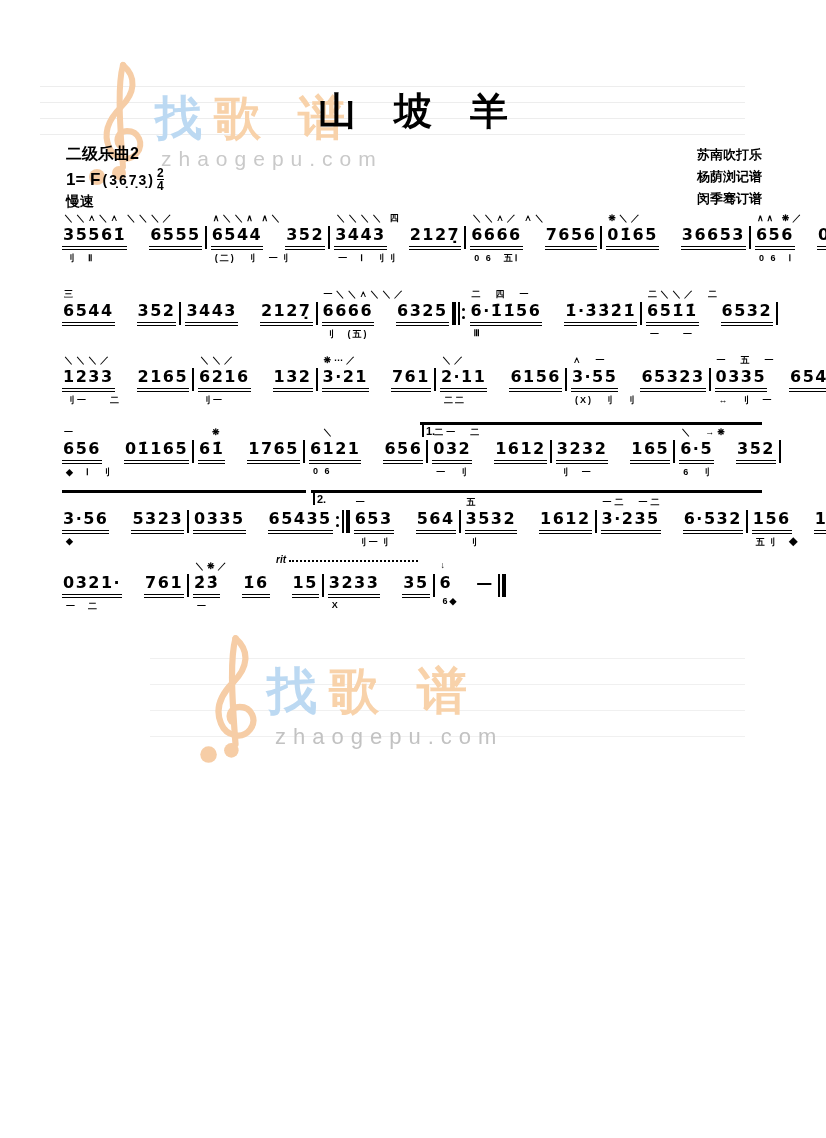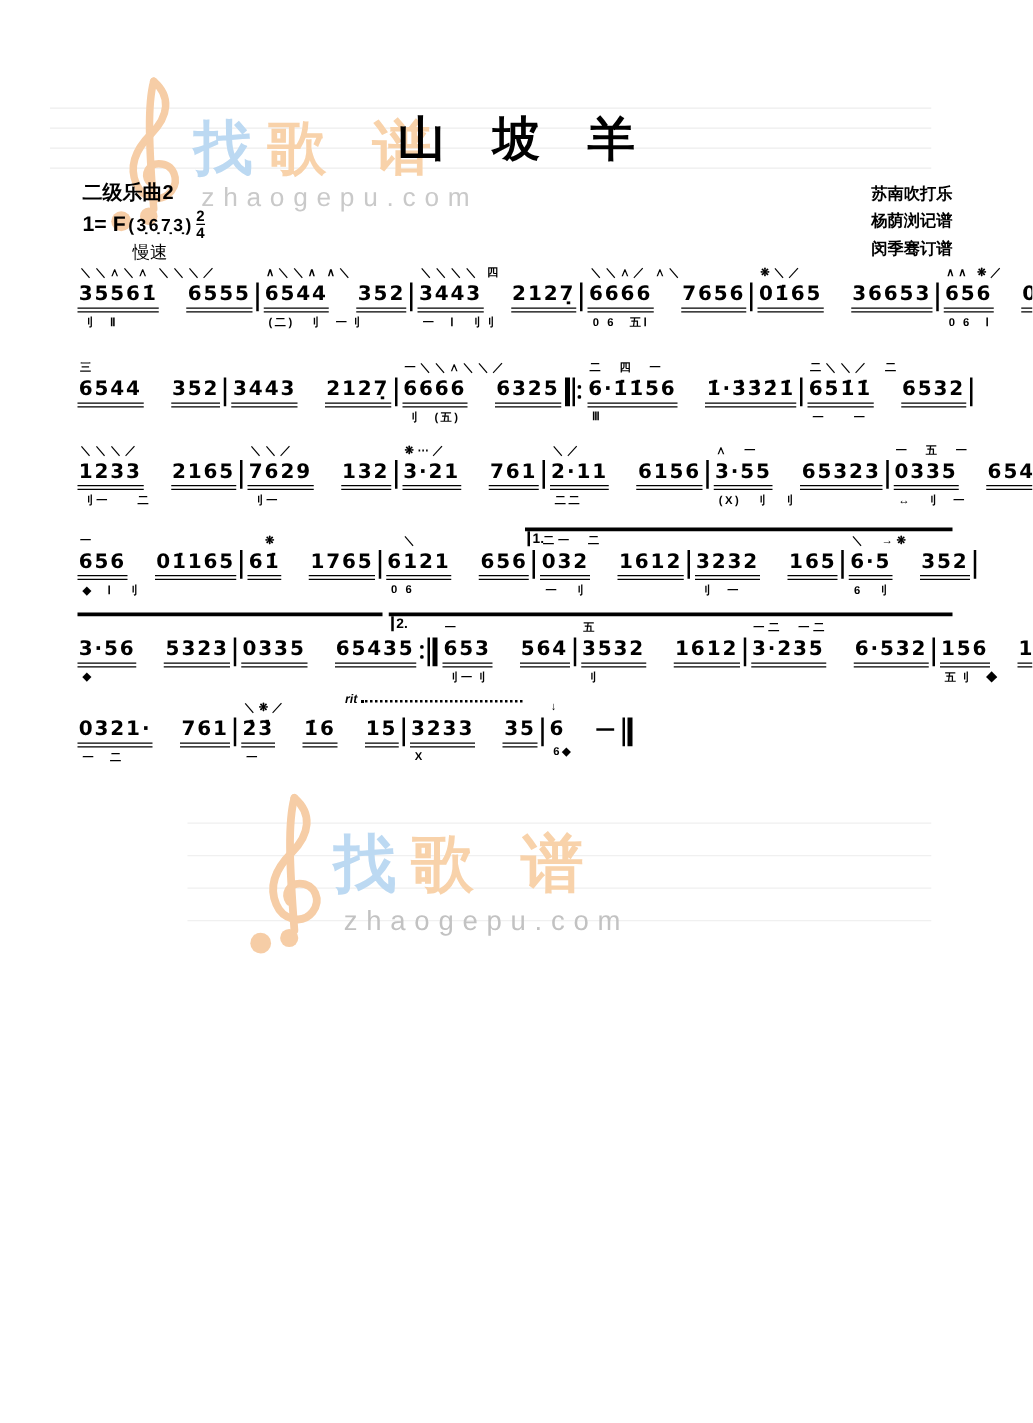--- a/index.html
+++ b/index.html
@@ -18,21 +18,21 @@
   .site-url{position:absolute;left:38px;top:92px;font-size:31px;z-index:2;letter-spacing:0.5px;}
   .score-title{position:absolute;left:318px;top:86px;font-size:38px;font-weight:bold;z-index:2;
                font-family:"DejaVu Sans",sans-serif;white-space:pre;}
   .grade{position:absolute;left:66px;top:144px;font-size:16px;font-weight:bold;z-index:2;}
   .keyrow{position:absolute;left:66px;top:168px;z-index:2;display:flex;align-items:center;}
   .keysig{font-size:17px;font-weight:bold;}
   .tuning{font-size:14px;font-weight:bold;letter-spacing:2px;margin:0 2px;}
   .frac{display:inline-flex;flex-direction:column;align-items:center;font-size:12px;
         font-weight:bold;line-height:11px;}
   .frac .bot{border-top:1.5px solid #000;padding-top:1px;}
-  .tempo{position:absolute;left:66px;top:193px;font-size:14px;font-weight:normal;z-index:2;margin-left:40px;}
+  .tempo{position:absolute;left:66px;top:193px;font-size:14px;font-weight:bold;z-index:2;}
   .credits{position:absolute;left:610px;top:144px;width:152px;text-align:right;z-index:2;
            font-size:13px;font-weight:bold;line-height:22px;}
   
   #music{position:absolute;left:0;top:0;width:826px;height:700px;z-index:1;}
   .music-line{position:absolute;left:62px;width:706px;display:flex;align-items:flex-start;}
   .music-line:nth-of-type(1){top:212px;}
   .music-line:nth-of-type(2){top:288px;}
   .music-line:nth-of-type(3){top:354px;}
   .music-line:nth-of-type(4){top:426px;}
   .music-line:nth-of-type(5){top:496px;}
@@ -267,21 +267,21 @@
             <span class="note-group">2165</span>
           </span>
           <span class="row-below">刂一　　二</span>
         </span>
         <span class="bar-wrap">
           <i class="bar-thin"></i>
         </span>
         <span class="measure">
           <span class="row-above">＼＼／</span>
           <span class="row-notes">
-            <span class="note-group">7629</span>
+            <span class="note-group">6216</span>
             <span class="note-group">132</span>
           </span>
           <span class="row-below">刂一</span>
         </span>
         <span class="bar-wrap">
           <i class="bar-thin"></i>
         </span>
         <span class="measure">
           <span class="row-above">❋⋯／</span>
           <span class="row-notes">

